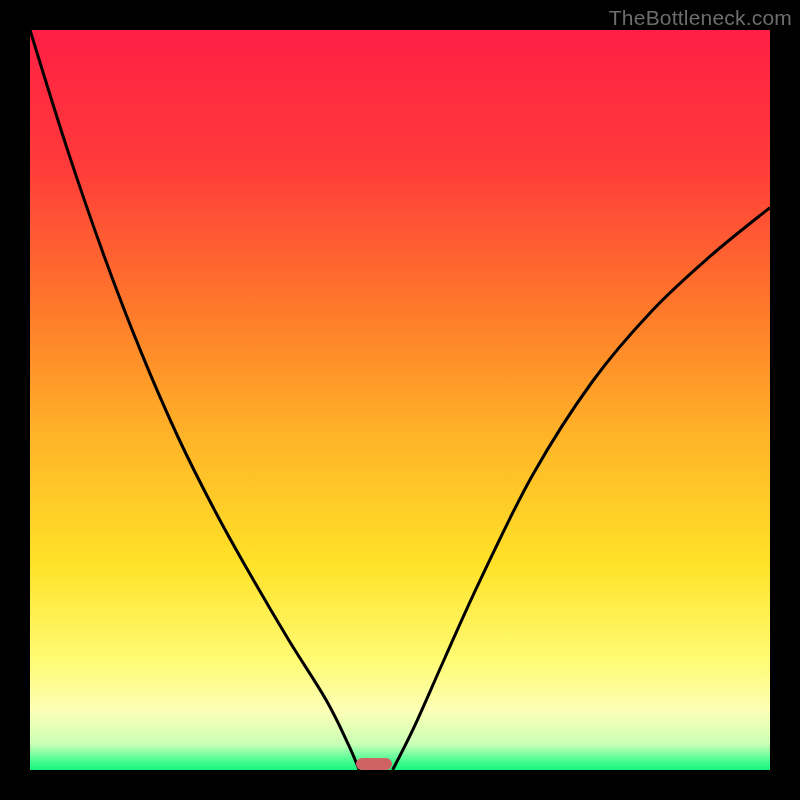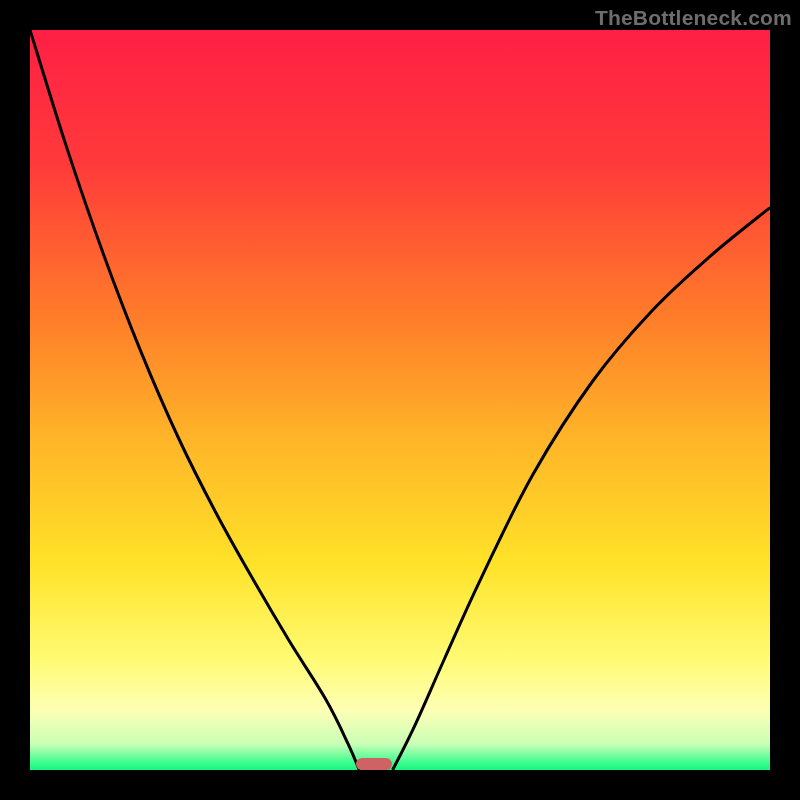--- a/index.html
+++ b/index.html
@@ -34,21 +34,21 @@
     height: 740px;
     pointer-events: none;
   }
   .watermark {
     position: absolute;
     top: 6px;
     right: 8px;
     color: #6d6d6d;
     font-size: 21px;
     letter-spacing: 0.2px;
-    font-weight: 700;
+    font-weight: 400;
     margin-left: 47px;
   }
   .marker {
     position: absolute;
     width: 36px;
     height: 12px;
     border-radius: 6px;
     background: #cf6363;
     transform: translate(-50%, -50%);
   }

